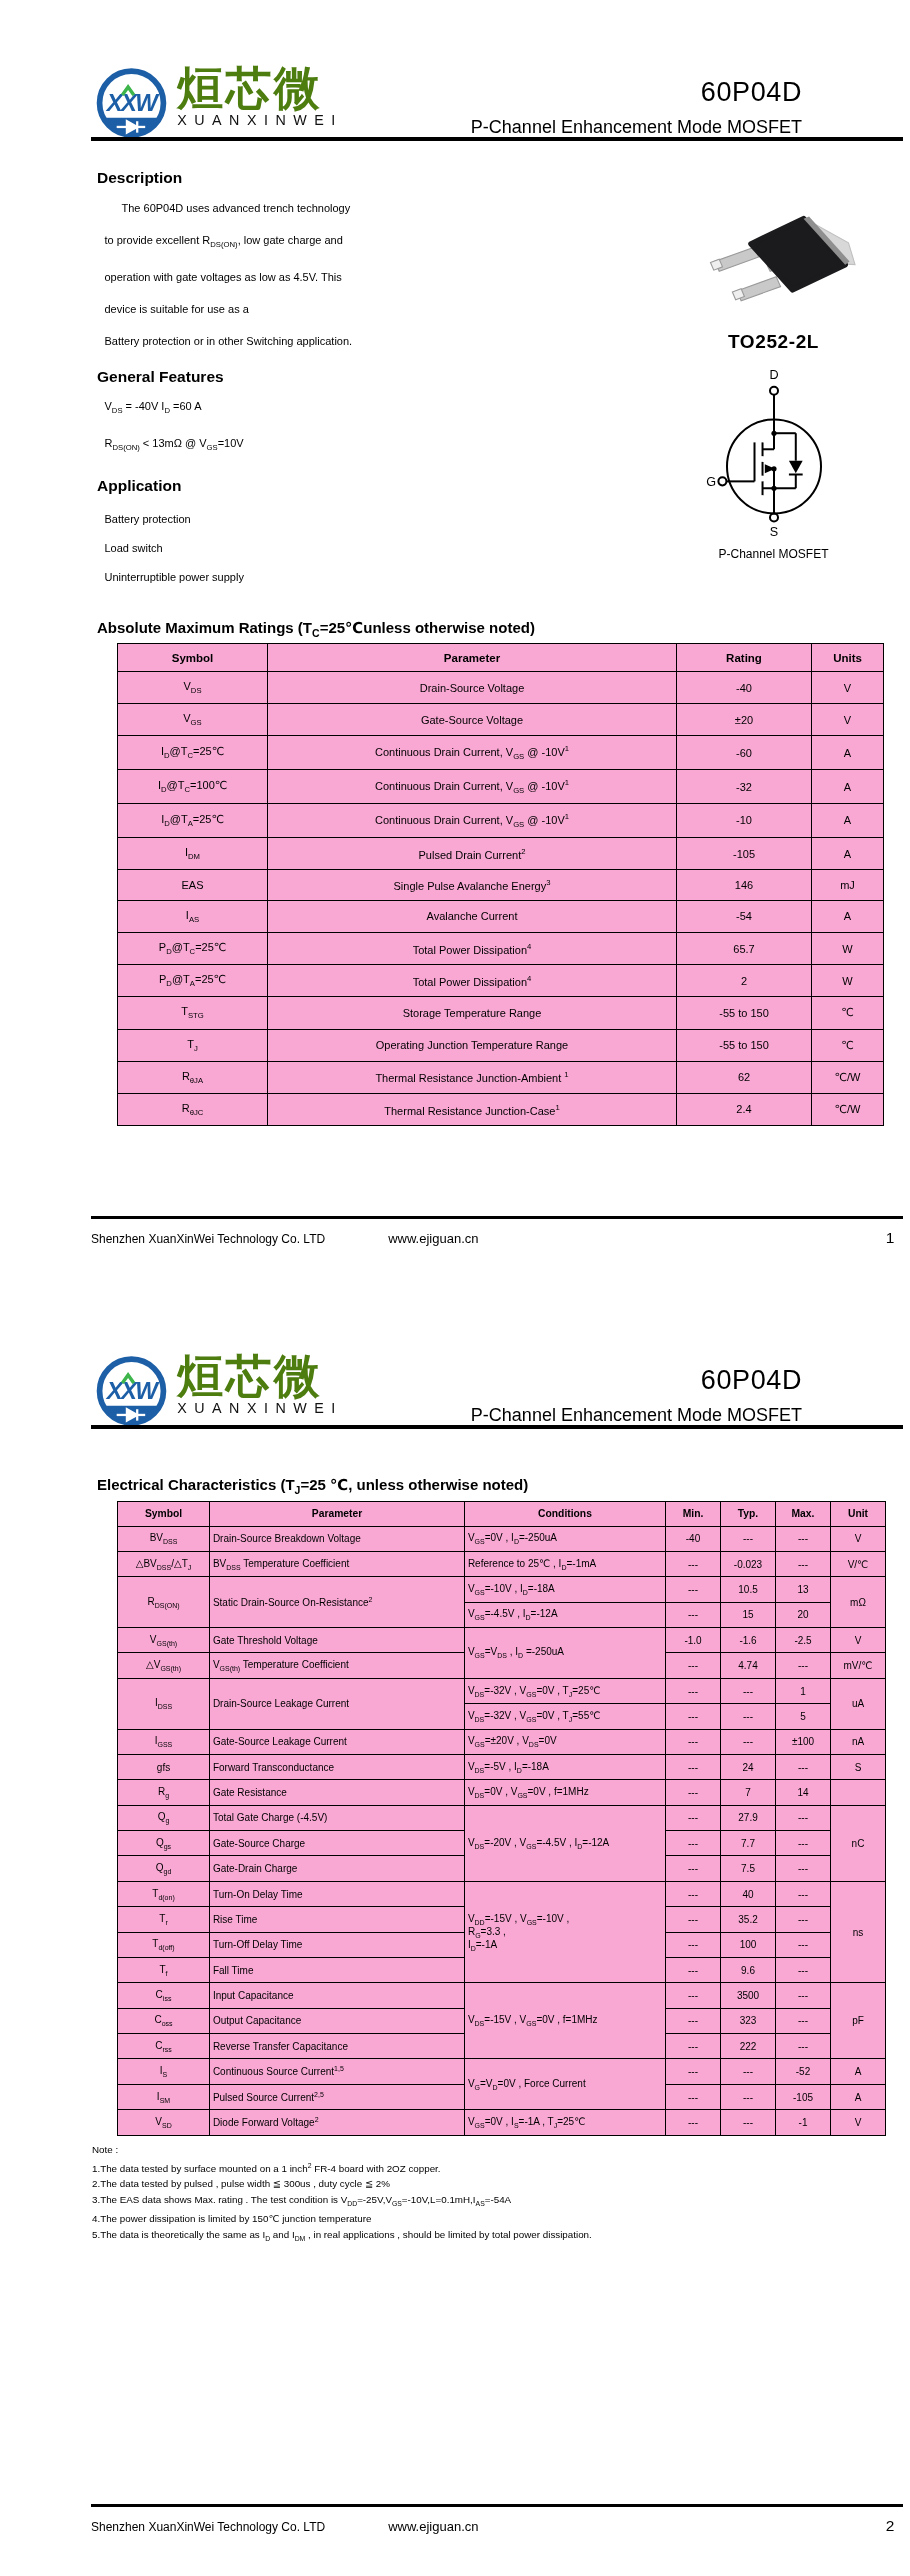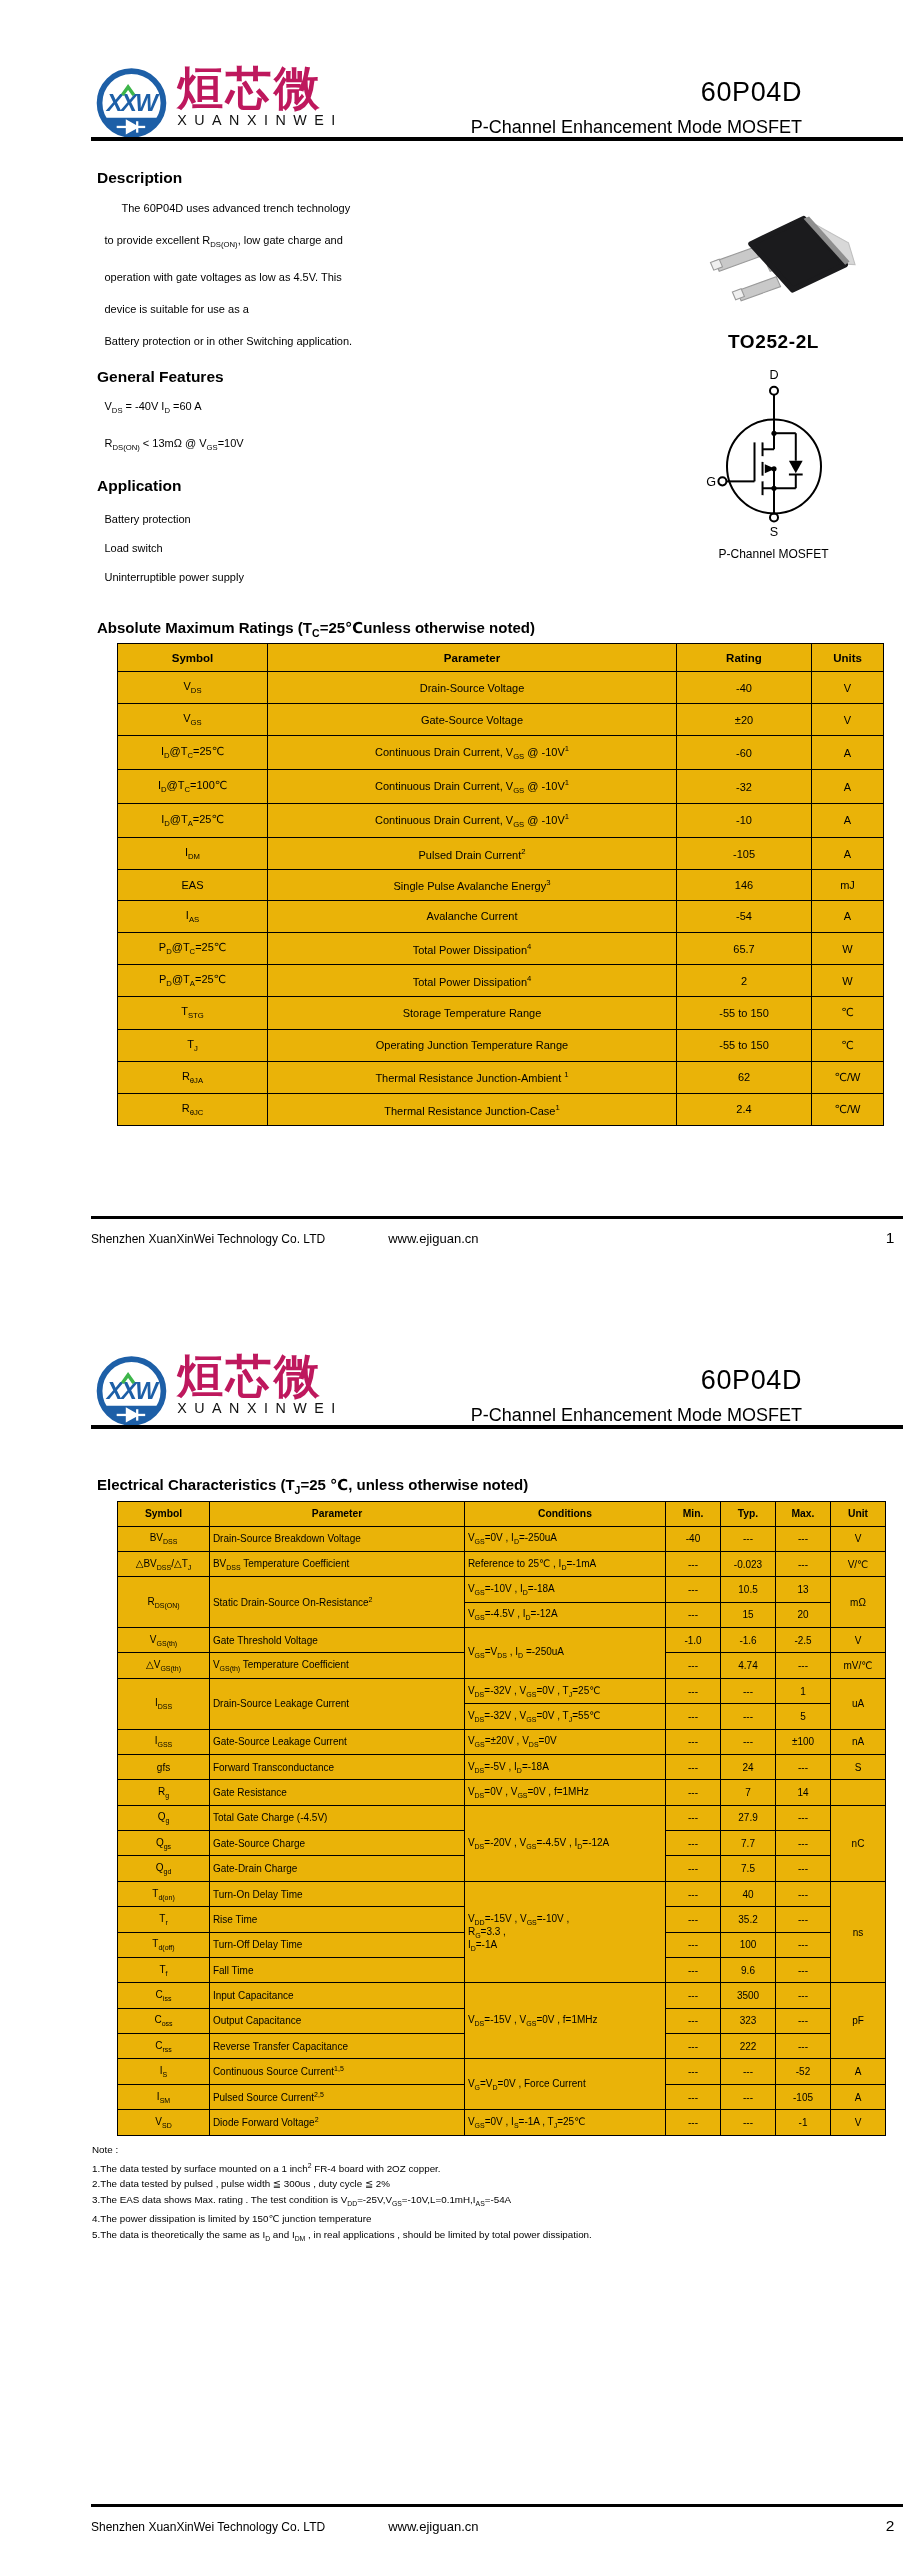--- a/index.html
+++ b/index.html
@@ -2,21 +2,21 @@
 <html style="font-size:9.2px"><head>
 <meta charset="utf-8">
 <style>
   html,body{margin:0;padding:0;background:#ffffff;}
   .doc{width:826px;margin:4px auto;background:#fff;}
   .page{position:relative;width:910px;height:1288px;background:#fff;overflow:hidden;
         font-family:"Liberation Sans","DejaVu Sans",sans-serif;color:#000;}
   
   .brand{position:absolute;left:53px;top:61px;display:flex;align-items:flex-start;gap:9.2px;}
   .logo-mark{width:73px;height:76px;flex:0 0 auto;}
-  .logo-text .cn{font-size:46px;font-weight:bold;letter-spacing:2.3px;line-height:1.0;color:#be185d;}
+  .logo-text .cn{font-size:46px;font-weight:bold;letter-spacing:2.3px;line-height:1.0;color:#4d7c0f;}
   .logo-text .en{font-size:14.3px;letter-spacing:7.5px;margin-top:1.1px;color:#111;}
   .titleblock{position:absolute;right:150px;top:73px;text-align:right;}
   .part{font-size:27px;letter-spacing:0.6px;}
   .subtitle{font-size:18px;margin-top:9.2px;}
   .rule{position:absolute;left:49px;width:812px;top:133px;height:4px;background:#000;}
   
   .leftcol{position:absolute;left:55px;top:165px;width:516px;}
   .h-sec{font-size:15.5px;font-weight:bold;margin:0;}
   .desc-lines{margin:4.6px 0 0 7.5px;font-size:11px;}
   .desc-lines .ln{line-height:32px;white-space:nowrap;}
@@ -29,21 +29,21 @@
   .app-items .ln{line-height:29px;white-space:nowrap;}
   
   .rightcol{position:absolute;left:617px;top:207px;width:229px;text-align:center;}
   .pkg-label{font-size:19px;font-weight:bold;margin-top:3.4px;letter-spacing:0.6px;}
   .sym-wrap{margin-top:16px;}
   .sym-caption{font-size:12px;margin-top:3.4px;}
   
   .tbl-title{position:absolute;left:55px;font-size:15px;font-weight:bold;margin:0;text-align:center;}
   .tt-abs{top:615px;}
   table.data{position:absolute;left:75px;border-collapse:collapse;table-layout:fixed;
-             border:1.7px solid #000;background:#eab308;}
+             border:1.7px solid #000;background:#f9a8d4;}
   table.data th,table.data td{border:1.1px solid #000;text-align:center;vertical-align:middle;
              font-family:"Liberation Sans","DejaVu Sans",sans-serif;overflow:hidden;}
   table.data thead th{border-bottom-width:1.7px;font-weight:bold;}
   table.data tr.hb td{border-bottom-width:1.7px;}
   table.data td.al{text-align:left;padding-left:5.7px;}
   #absmax{top:639px;width:766px;}
   #absmax th{font-size:11.5px;padding:7.5px 3.4px;}
   #absmax td{font-size:11px;padding:8px 3.4px;}
   #ec{top:209px;width:766px;}
   #ec th{font-size:10.3px;padding:6.3px 2.9px;}

